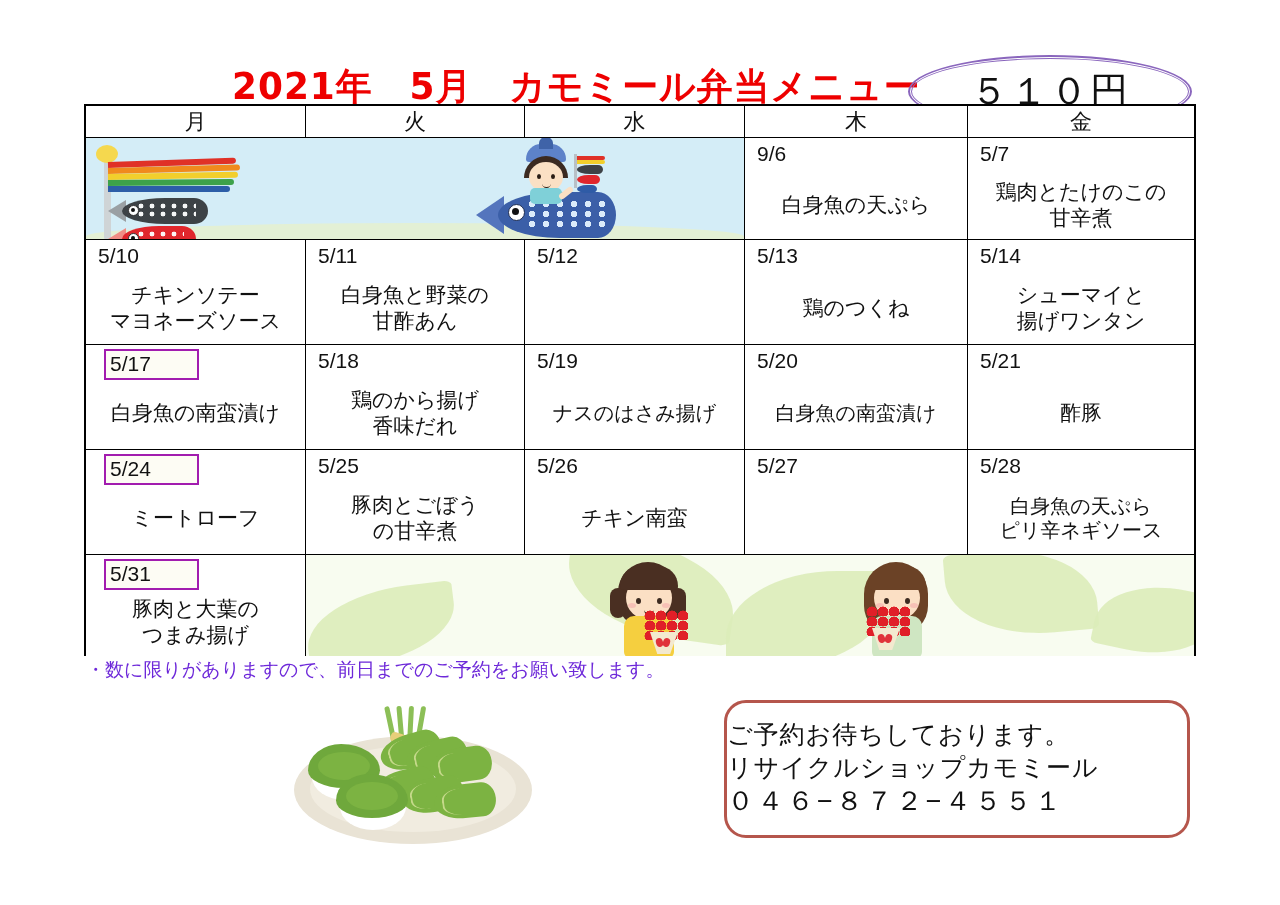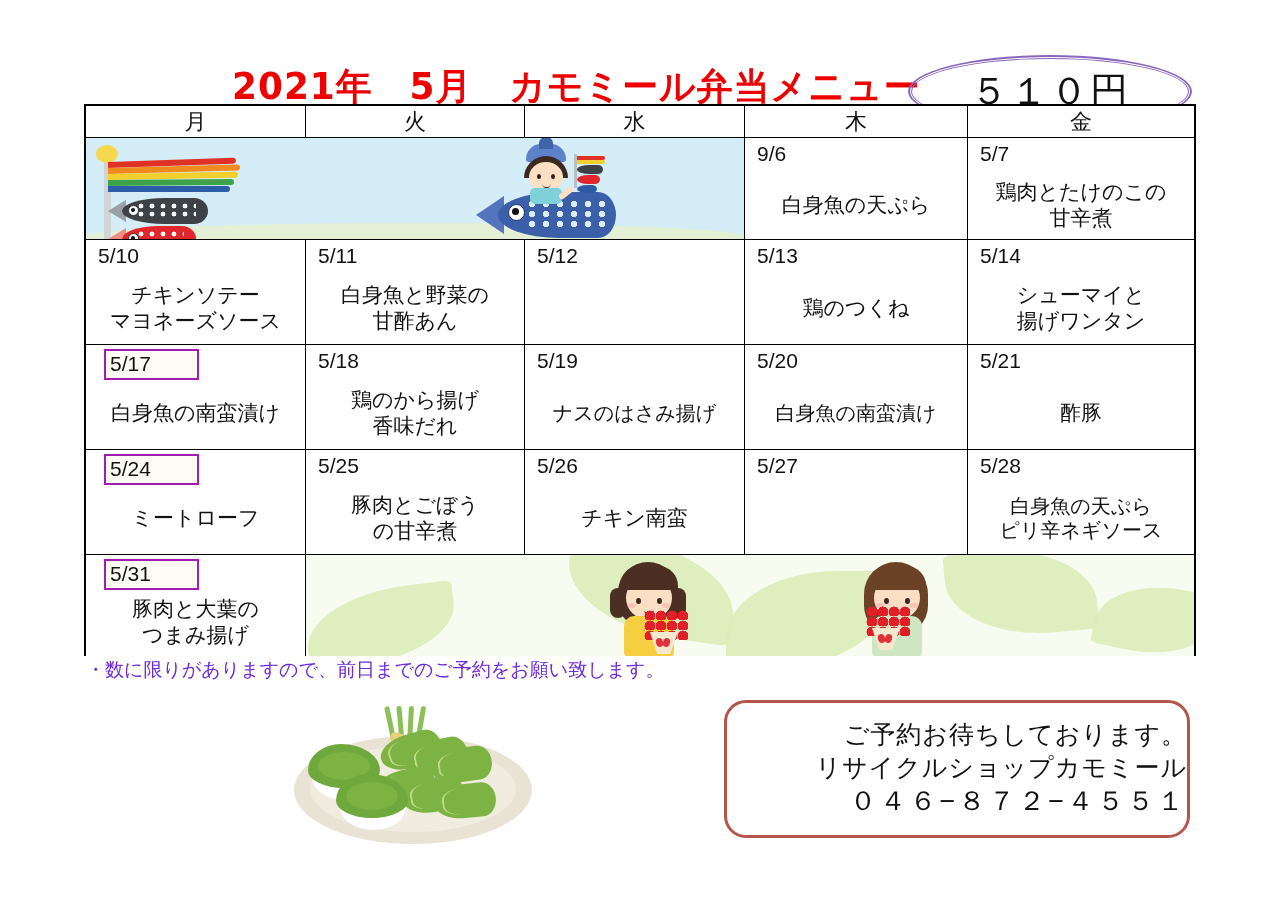--- a/index.html
+++ b/index.html
@@ -202,21 +202,21 @@
   .kashiwa .leafk{position:absolute;left:0;top:0;width:72px;height:44px;background:#6fa83c;
     border-radius:46% 54% 50% 50%/60% 60% 40% 40%;}
   .kashiwa .leafk:before{content:"";position:absolute;left:10px;top:8px;width:52px;height:28px;
     background:#7cb342;border-radius:50%;}
 
   
   .contact{
     position:absolute;left:724px;top:700px;width:466px;height:138px;
     border:3px solid #b5564c;border-radius:22px;
     box-sizing:border-box;background:#fff;
-    display:flex;flex-direction:column;align-items:flex-end;justify-content:center;
+    display:flex;flex-direction:column;align-items:flex-start;justify-content:center;
   }
   .contact .line{font-size:25px;color:#111;line-height:1.32;letter-spacing:1px;}
   .contact .line.tel{font-size:27px;letter-spacing:3px;}
 </style>
 </head>
 <body>
 
 <div class="page">
 
   <div class="title-row">

